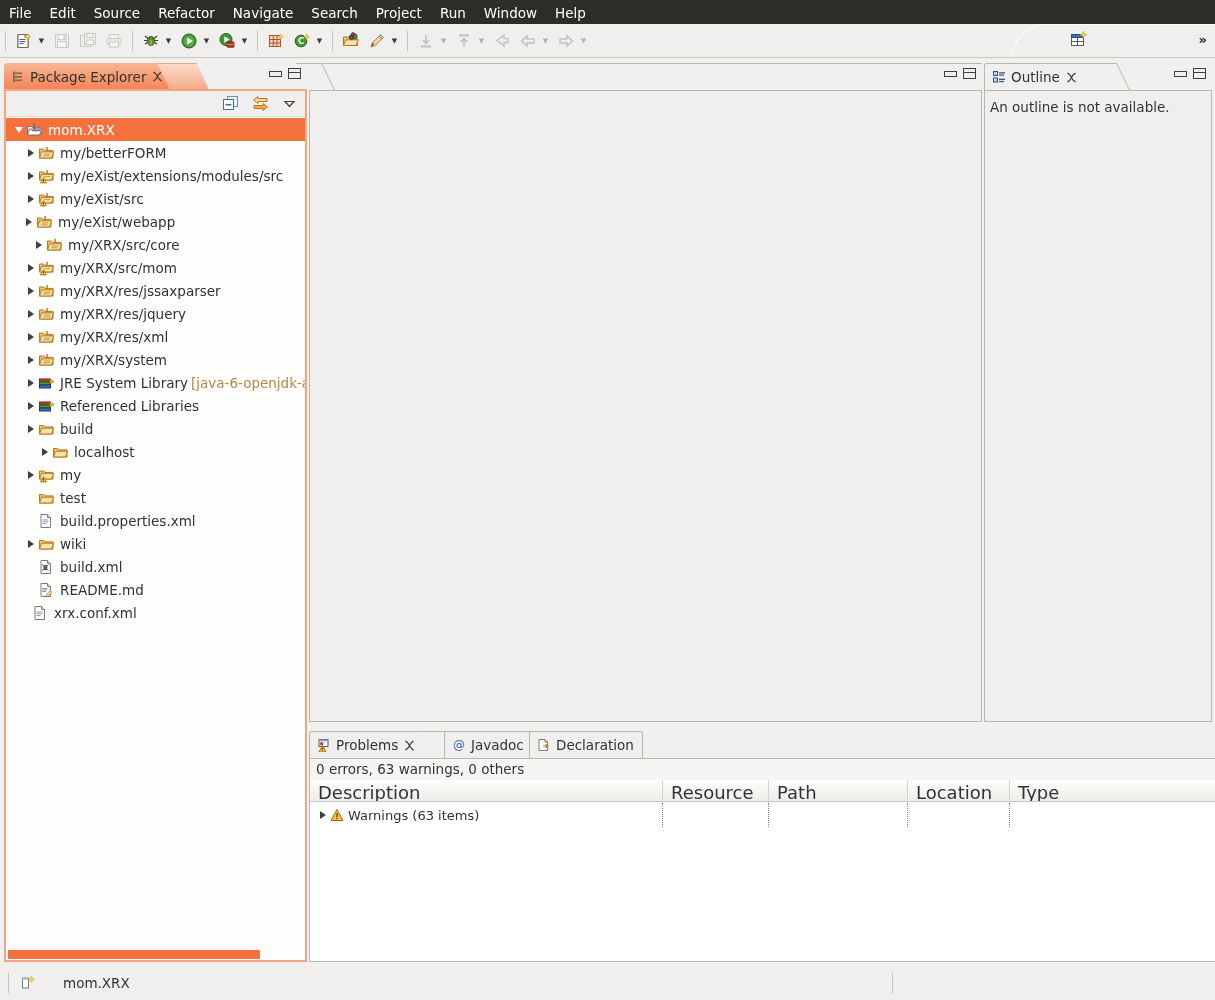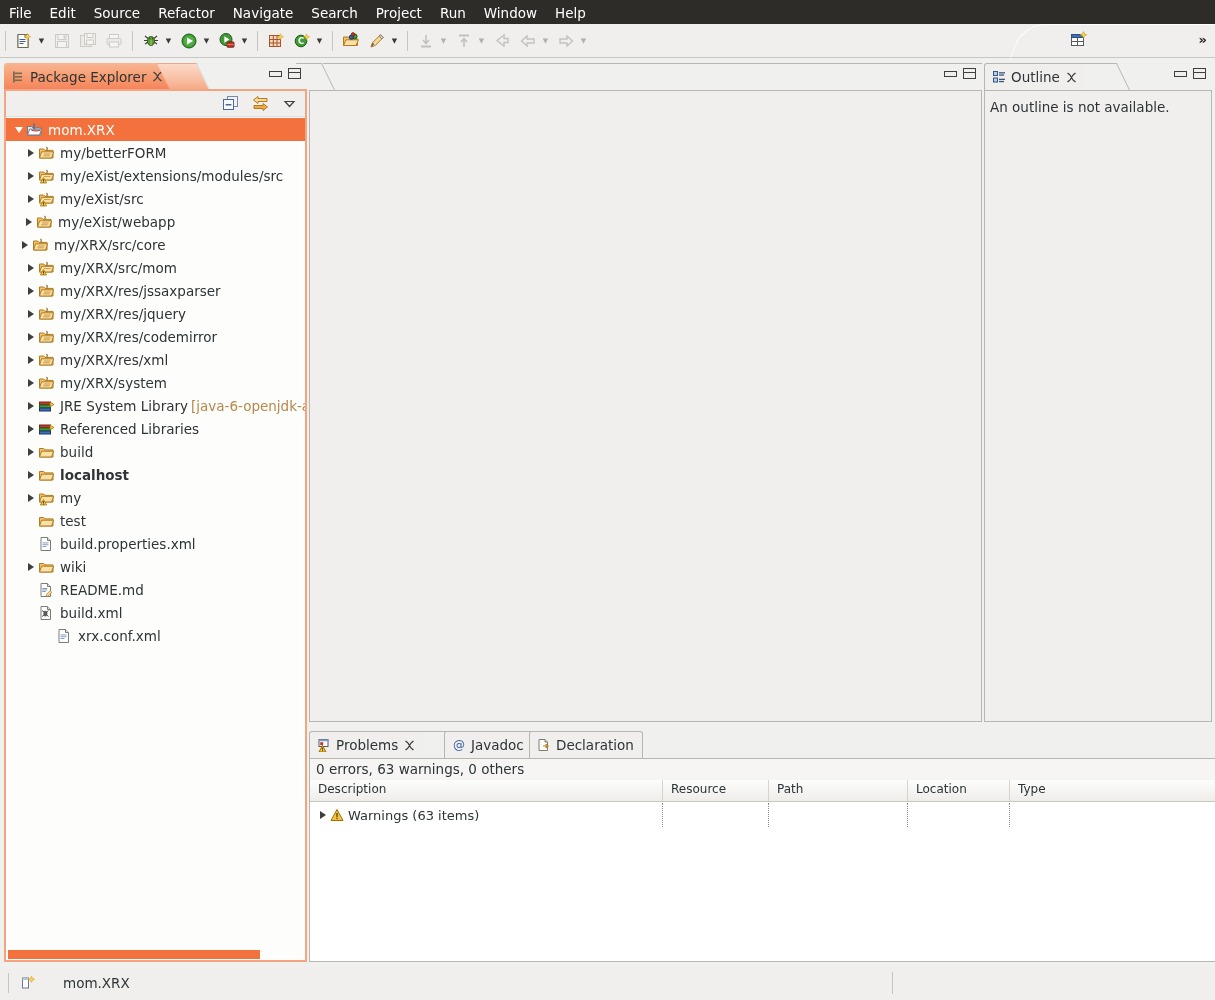--- a/index.html
+++ b/index.html
@@ -230,21 +230,21 @@
     height: 21px; padding: 2px 0 0 6px; font-size: 13.5px;
     background: #f6f5f4; color: #2e3436;
   }
   #problems-table { position: absolute; left: 0; right: 0; top: 21px; bottom: 0; background:#ffffff;}
   #problems-header {
     display: flex; height: 22px;
     background: linear-gradient(to bottom, #fdfdfc 0%, #eeedea 100%);
     border-bottom: 1px solid #c9c7c2;
   }
   .th {
-    font-size: 12px; color: #2e3436;
+    font-size: 18px; color: #2e3436;
     padding: 2px 8px 0 8px;
     border-right: 1px solid #d6d4cf;
     overflow: hidden; white-space: nowrap;
   }
   #problems-rows { position: absolute; left:0; right:0; top: 23px; bottom: 0; background:#ffffff;}
   .prow { display: flex; height: 24px; align-items: center; }
   .prow-desc { display: flex; align-items: center; padding-left: 6px; }
   .colsep {
     border-right: 1px dotted #8a8a8a;
     height: 24px;
@@ -591,21 +591,21 @@
               <svg class="ico" width="17" height="16" viewBox="0 0 17 16">
                 <path d="M1.5 13 V4 h4.2 l1.3 1.4 h8 V13 z" fill="#f5c069" stroke="#b07c1e"></path>
                 <path d="M1.5 13 L3.6 6.8 h12 L13.5 13 z" fill="#fbe0a8" stroke="#b07c1e"></path>
                 <path d="M8.5 2 c1.8 1.3 0.4 2.5 0.2 3.3" fill="none" stroke="#8a5a12" stroke-width="1.1"></path>
                 <rect x="6" y="8.5" width="6.5" height="1" fill="#b07c1e" opacity="0.7"></rect>
                 <rect x="5.2" y="10.3" width="6.5" height="1" fill="#b07c1e" opacity="0.7"></rect>
               </svg>
             </span>
             <span class="tree-label">my/eXist/webapp</span>
           </div>
-          <div class="tree-row" style="padding-left: 12px;">
+          <div class="tree-row" style="padding-left: 26px;">
             <span class="tree-twisty">
               <span class="tri-right"></span>
             </span>
             <span class="tree-icon">
               <svg class="ico" width="17" height="16" viewBox="0 0 17 16">
                 <path d="M1.5 13 V4 h4.2 l1.3 1.4 h8 V13 z" fill="#f5c069" stroke="#b07c1e"></path>
                 <path d="M1.5 13 L3.6 6.8 h12 L13.5 13 z" fill="#fbe0a8" stroke="#b07c1e"></path>
                 <path d="M8.5 2 c1.8 1.3 0.4 2.5 0.2 3.3" fill="none" stroke="#8a5a12" stroke-width="1.1"></path>
                 <rect x="6" y="8.5" width="6.5" height="1" fill="#b07c1e" opacity="0.7"></rect>
                 <rect x="5.2" y="10.3" width="6.5" height="1" fill="#b07c1e" opacity="0.7"></rect>
@@ -666,50 +666,35 @@
             </span>
             <span class="tree-icon">
               <svg class="ico" width="17" height="16" viewBox="0 0 17 16">
                 <path d="M1.5 13 V4 h4.2 l1.3 1.4 h8 V13 z" fill="#f5c069" stroke="#b07c1e"></path>
                 <path d="M1.5 13 L3.6 6.8 h12 L13.5 13 z" fill="#fbe0a8" stroke="#b07c1e"></path>
                 <path d="M8.5 2 c1.8 1.3 0.4 2.5 0.2 3.3" fill="none" stroke="#8a5a12" stroke-width="1.1"></path>
                 <rect x="6" y="8.5" width="6.5" height="1" fill="#b07c1e" opacity="0.7"></rect>
                 <rect x="5.2" y="10.3" width="6.5" height="1" fill="#b07c1e" opacity="0.7"></rect>
               </svg>
             </span>
-            <span class="tree-label">my/XRX/res/codemirror</span>
+            <span class="tree-label">my/XRX/res/xml</span>
           </div>
           <div class="tree-row" style="padding-left: 18px;">
             <span class="tree-twisty">
               <span class="tri-right"></span>
             </span>
             <span class="tree-icon">
               <svg class="ico" width="17" height="16" viewBox="0 0 17 16">
                 <path d="M1.5 13 V4 h4.2 l1.3 1.4 h8 V13 z" fill="#f5c069" stroke="#b07c1e"></path>
                 <path d="M1.5 13 L3.6 6.8 h12 L13.5 13 z" fill="#fbe0a8" stroke="#b07c1e"></path>
                 <path d="M8.5 2 c1.8 1.3 0.4 2.5 0.2 3.3" fill="none" stroke="#8a5a12" stroke-width="1.1"></path>
                 <rect x="6" y="8.5" width="6.5" height="1" fill="#b07c1e" opacity="0.7"></rect>
                 <rect x="5.2" y="10.3" width="6.5" height="1" fill="#b07c1e" opacity="0.7"></rect>
               </svg>
             </span>
-            <span class="tree-label">my/XRX/res/xml</span>
-          </div>
-          <div class="tree-row" style="padding-left: 18px;">
-            <span class="tree-twisty">
-              <span class="tri-right"></span>
-            </span>
-            <span class="tree-icon">
-              <svg class="ico" width="17" height="16" viewBox="0 0 17 16">
-                <path d="M1.5 13 V4 h4.2 l1.3 1.4 h8 V13 z" fill="#f5c069" stroke="#b07c1e"></path>
-                <path d="M1.5 13 L3.6 6.8 h12 L13.5 13 z" fill="#fbe0a8" stroke="#b07c1e"></path>
-                <path d="M8.5 2 c1.8 1.3 0.4 2.5 0.2 3.3" fill="none" stroke="#8a5a12" stroke-width="1.1"></path>
-                <rect x="6" y="8.5" width="6.5" height="1" fill="#b07c1e" opacity="0.7"></rect>
-                <rect x="5.2" y="10.3" width="6.5" height="1" fill="#b07c1e" opacity="0.7"></rect>
-              </svg>
-            </span>
             <span class="tree-label">my/XRX/system</span>
           </div>
           <div class="tree-row" style="padding-left: 18px;">
             <span class="tree-twisty">
               <span class="tri-right"></span>
             </span>
             <span class="tree-icon">
               <svg class="ico" width="17" height="16" viewBox="0 0 17 16">
                 <rect x="1.5" y="4" width="11" height="3" fill="#c0392b" stroke="#7d2218"></rect>
                 <rect x="1.5" y="7" width="11" height="3" fill="#3f9c35" stroke="#1f5c18"></rect>
@@ -739,21 +724,21 @@
               <span class="tri-right"></span>
             </span>
             <span class="tree-icon">
               <svg class="ico" width="17" height="16" viewBox="0 0 17 16">
                 <path d="M1.5 13 V4.5 h4.2 l1.3 1.4 h8 V13 z" fill="#f5c069" stroke="#b07c1e"></path>
                 <path d="M1.5 13 L3.6 7.2 h12 L13.5 13 z" fill="#fbe0a8" stroke="#b07c1e"></path>
               </svg>
             </span>
             <span class="tree-label">build</span>
           </div>
-          <div class="tree-row" style="padding-left: 18px; font-weight: bold;">
+          <div class="tree-row" style="padding-left: 32px;">
             <span class="tree-twisty">
               <span class="tri-right"></span>
             </span>
             <span class="tree-icon">
               <svg class="ico" width="17" height="16" viewBox="0 0 17 16">
                 <path d="M1.5 13 V4.5 h4.2 l1.3 1.4 h8 V13 z" fill="#f5c069" stroke="#b07c1e"></path>
                 <path d="M1.5 13 L3.6 7.2 h12 L13.5 13 z" fill="#fbe0a8" stroke="#b07c1e"></path>
               </svg>
             </span>
             <span class="tree-label">localhost</span>
@@ -800,50 +785,50 @@
             <span class="tree-twisty">
               <span class="tri-right"></span>
             </span>
             <span class="tree-icon">
               <svg class="ico" width="17" height="16" viewBox="0 0 17 16">
                 <path d="M1.5 13 V4.5 h4.2 l1.3 1.4 h8 V13 z" fill="#f5c069" stroke="#b07c1e"></path>
                 <path d="M1.5 13 L3.6 7.2 h12 L13.5 13 z" fill="#fbe0a8" stroke="#b07c1e"></path>
               </svg>
             </span>
             <span class="tree-label">wiki</span>
+          </div>
+          <div class="tree-row" style="padding-left: 18px;">
+            <span class="tree-twisty"></span>
+            <span class="tree-icon">
+              <svg class="ico" width="17" height="16" viewBox="0 0 17 16">
+                <path d="M3 1.5 h6.5 l3 3 v10 h-9.5 z" fill="#ffffff" stroke="#7e7c77"></path>
+                <path d="M9.5 1.5 v3 h3" fill="#e2e0d8" stroke="#7e7c77"></path>
+                <g stroke="#3f3f3f" stroke-width="0.9" fill="none">
+                  <path d="M4 5.5 L6 7 M4 11.5 L6 10 M10.5 5.5 L8.8 7 M10.5 11.5 L8.8 10"></path>
+                </g>
+                <ellipse cx="7.4" cy="8.6" rx="2" ry="2.8" fill="#5b5b5b"></ellipse>
+              </svg>
+            </span>
+            <span class="tree-label">build.xml</span>
           </div>
           <div class="tree-row" style="padding-left: 18px;">
             <span class="tree-twisty"></span>
             <span class="tree-icon">
               <svg class="ico" width="17" height="16" viewBox="0 0 17 16">
                 <path d="M3 1.5 h6.5 l3 3 v10 h-9.5 z" fill="#ffffff" stroke="#7e7c77"></path>
                 <path d="M9.5 1.5 v3 h3" fill="#e2e0d8" stroke="#7e7c77"></path>
                 <rect x="4.3" y="6" width="5" height="0.8" fill="#5b7fb0"></rect>
                 <rect x="4.3" y="7.6" width="5" height="0.8" fill="#5b7fb0"></rect>
                 <rect x="4.3" y="9.2" width="3.4" height="0.8" fill="#5b7fb0"></rect>
                 <path d="M8.5 12.5 L12 8.6 L13.8 10.2 L10.3 14 L8 14.4 z" fill="#f7d9a0" stroke="#b07c1e" stroke-width="0.7"></path>
               </svg>
             </span>
             <span class="tree-label">README.md</span>
           </div>
-          <div class="tree-row" style="padding-left: 18px;">
-            <span class="tree-twisty"></span>
-            <span class="tree-icon">
-              <svg class="ico" width="17" height="16" viewBox="0 0 17 16">
-                <path d="M3 1.5 h6.5 l3 3 v10 h-9.5 z" fill="#ffffff" stroke="#7e7c77"></path>
-                <path d="M9.5 1.5 v3 h3" fill="#e2e0d8" stroke="#7e7c77"></path>
-                <g stroke="#3f3f3f" stroke-width="0.9" fill="none">
-                  <path d="M4 5.5 L6 7 M4 11.5 L6 10 M10.5 5.5 L8.8 7 M10.5 11.5 L8.8 10"></path>
-                </g>
-                <ellipse cx="7.4" cy="8.6" rx="2" ry="2.8" fill="#5b5b5b"></ellipse>
-              </svg>
-            </span>
-            <span class="tree-label">build.xml</span>
-          </div>
-          <div class="tree-row" style="padding-left: 36px;">
+          <div class="tree-row" style="padding-left: 12px;">
             <span class="tree-twisty"></span>
             <span class="tree-icon">
               <svg class="ico" width="17" height="16" viewBox="0 0 17 16">
                 <path d="M3 1.5 h6.5 l3 3 v10 h-9.5 z" fill="#ffffff" stroke="#7e7c77"></path>
                 <path d="M9.5 1.5 v3 h3" fill="#e2e0d8" stroke="#7e7c77"></path>
                 <rect x="4.5" y="6.5" width="6" height="0.9" fill="#7b97c0"></rect>
                 <rect x="4.5" y="8.3" width="6" height="0.9" fill="#7b97c0"></rect>
                 <rect x="4.5" y="10.1" width="4" height="0.9" fill="#7b97c0"></rect>
               </svg>
             </span>

